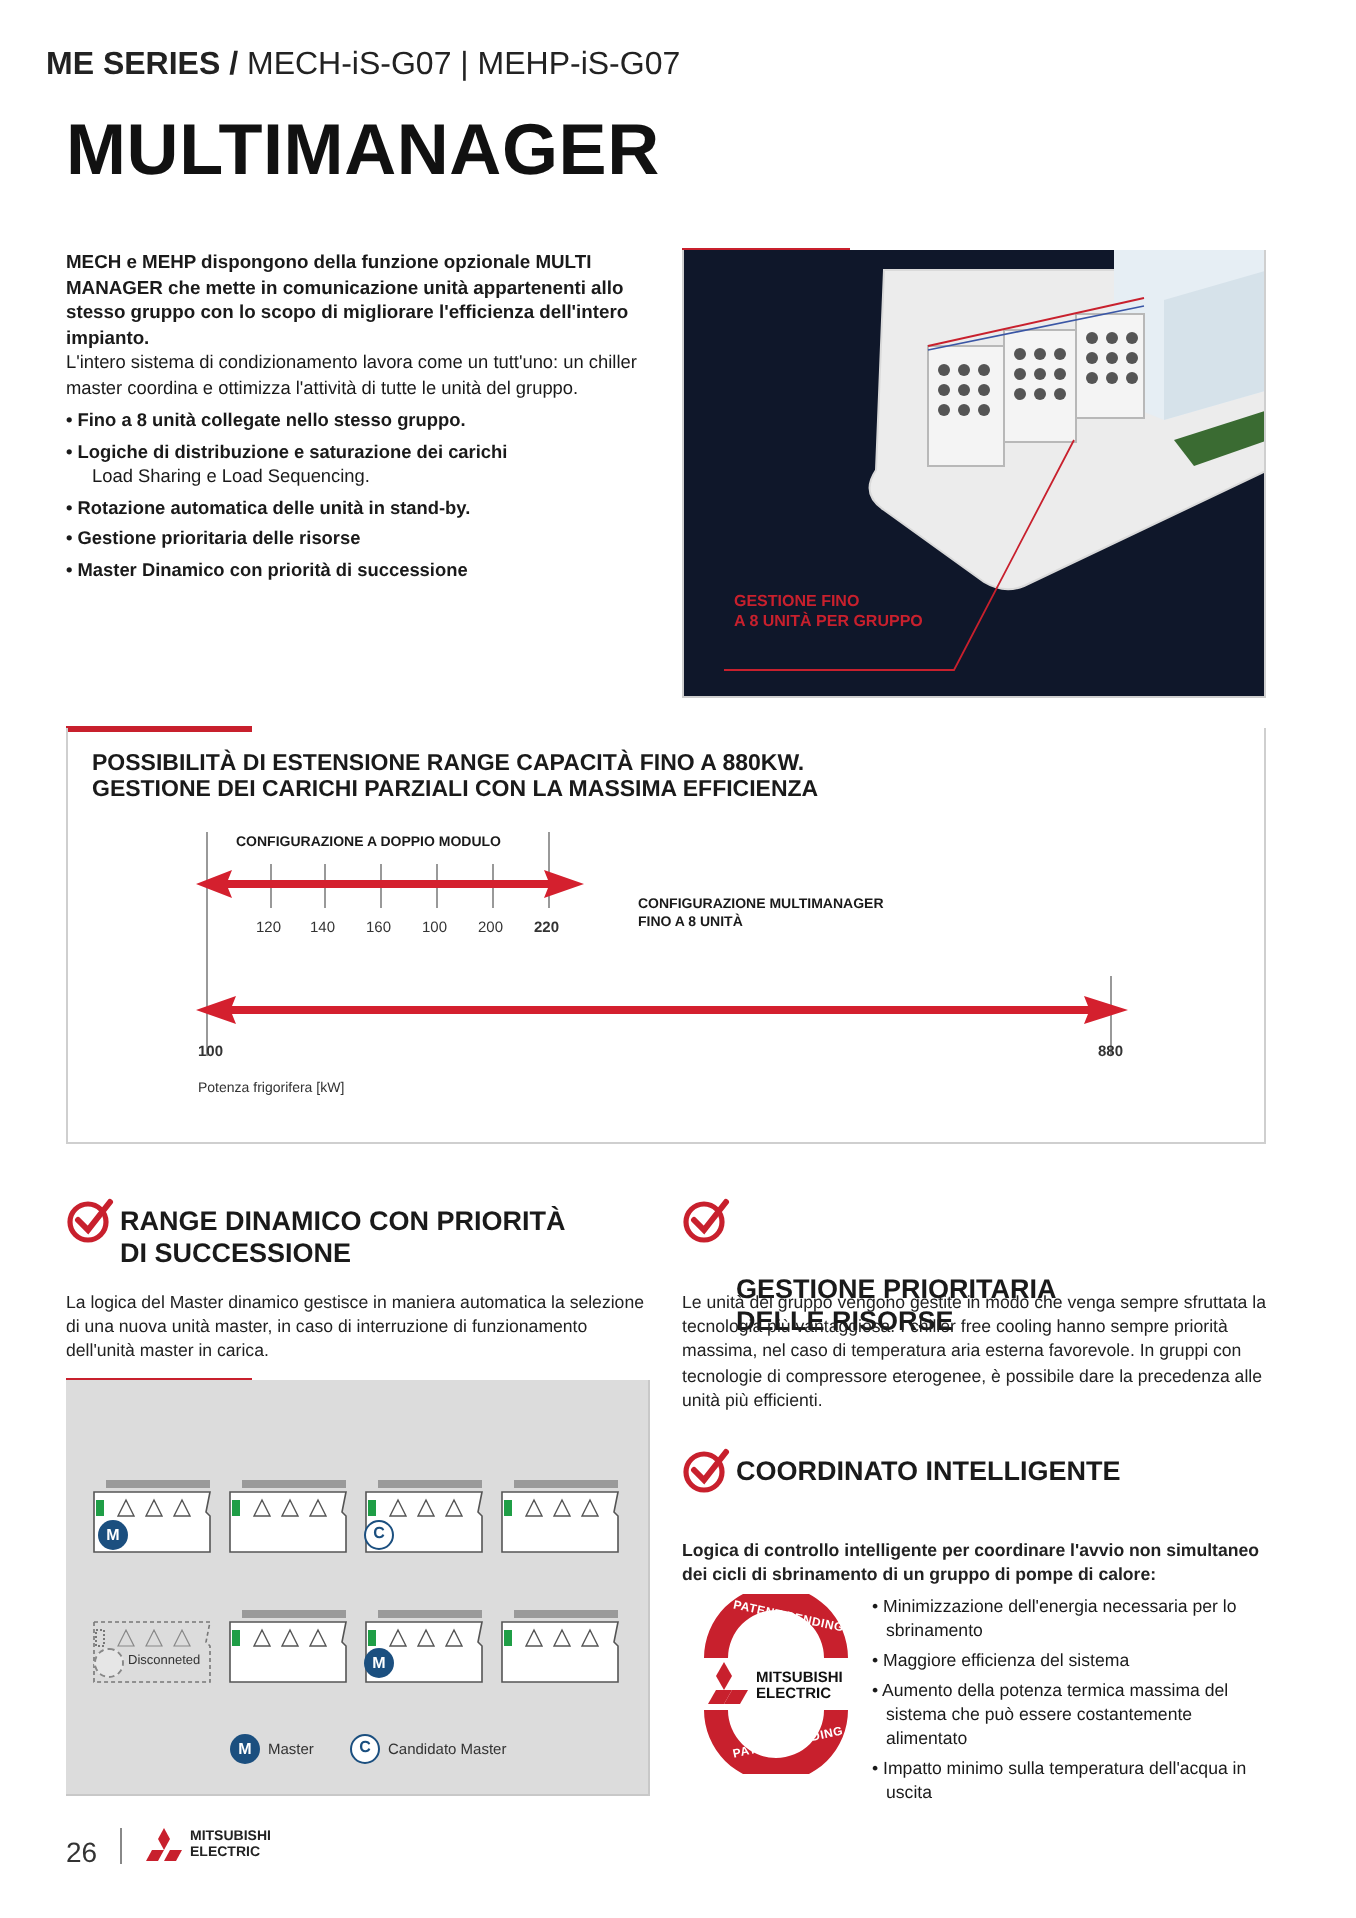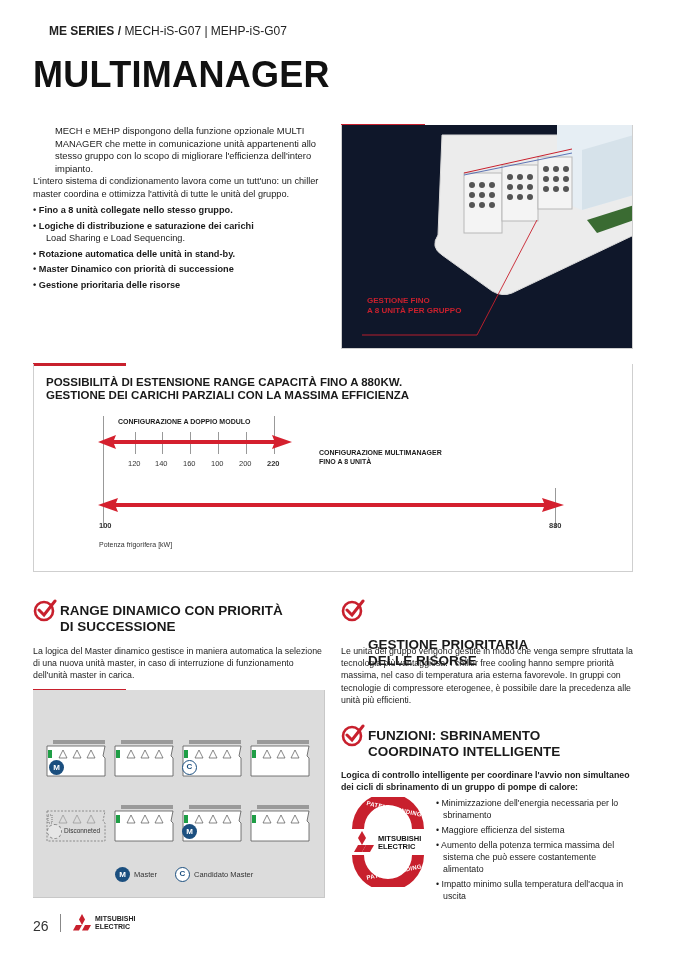--- a/index.html
+++ b/index.html
@@ -1,22 +1,22 @@
 <!DOCTYPE html>
 <html><head>
 <meta charset="utf-8">
 <style>
   * { box-sizing: border-box; margin: 0; padding: 0; }
   body { width: 678px; height: 959px; background: #fff; font-family: "Liberation Sans", sans-serif; color: #1a1a1a; position: relative; overflow: hidden; }
   .abs { position: absolute; }
-  .series { left: 49px; top: 24px; font-size: 12px; color: #222; }
+  .series { left: 23px; top: 24px; font-size: 16px; color: #222; }
   .series b { font-weight: 700; }
   .title { left: 33px; top: 54px; font-size: 36px; font-weight: 700; letter-spacing: 0.3px; color: #111; }
   .intro { left: 33px; top: 125px; width: 295px; font-size: 9.2px; line-height: 12.5px; }
-  .intro .lead { font-weight: 400; font-size: 9.4px; margin-left: 22px; }
+  .intro .lead { font-weight: 700; font-size: 9.4px; }
   .intro ul { list-style: none; margin-top: 4px; }
   .intro li { margin-bottom: 3px; }
   .intro li .b { font-weight: 700; }
   .intro li .sub { padding-left: 13px; display: block; }
   .imgbox { left: 341px; top: 125px; width: 292px; height: 224px; border: 1px solid #cfcfcf; border-top: none; background: #0f172a; overflow: hidden; }
   .redbar { position: absolute; height: 3px; background: #c8202d; }
   .range { left: 33px; top: 364px; width: 600px; height: 208px; border: 1px solid #cfcfcf; border-top: none; }
   .range h2 { position: absolute; left: 12px; top: 12px; font-size: 11.5px; font-weight: 700; line-height: 13px; color: #1a1a1a; }
   .small-label { font-size: 7px; font-weight: 700; }
   .tick { position: absolute; width: 1px; background: #999; }
@@ -41,22 +41,22 @@
 </div>
 <div class="abs title">MULTIMANAGER</div>
 
 <div class="abs intro">
   <p class="lead">MECH e MEHP dispongono della funzione opzionale MULTI MANAGER che mette in comunicazione unità appartenenti allo stesso gruppo con lo scopo di migliorare l'efficienza dell'intero impianto.</p>
   <p>L'intero sistema di condizionamento lavora come un tutt'uno: un chiller master coordina e ottimizza l'attività di tutte le unità del gruppo.</p>
   <ul>
     <li><span class="b">• Fino a 8 unità collegate nello stesso gruppo.</span></li>
     <li><span class="b">• Logiche di distribuzione e saturazione dei carichi</span><span class="sub">Load Sharing e Load Sequencing.</span></li>
     <li><span class="b">• Rotazione automatica delle unità in stand-by.</span></li>
+    <li><span class="b">• Gestione prioritaria delle risorse</span></li>
     <li><span class="b">• Master Dinamico con priorità di successione</span></li>
-    <li><span class="b">• Gestione prioritaria delle risorse</span></li>
   </ul>
 </div>
 
 <div class="abs redbar" style="left:341px;top:124px;width:84px;"></div>
 <div class="abs imgbox">
   <svg width="292" height="224" viewBox="0 0 292 224">
 
     <path d="M100 10 L292 10 L292 110 L170 168 Q160 172 150 166 L100 130 Q88 122 96 110 Z" fill="#ececec" stroke="#dadada"></path>
 
     <path d="M215 0 L292 0 L292 70 L240 85 L215 75 Z" fill="#e6eef4"></path>
@@ -230,21 +230,20 @@
   <div>GESTIONE PRIORITARIA</div>
   <div>DELLE RISORSE</div>
 </div>
 <div class="abs body-t" style="left:341px;top:645px;width:300px;">Le unità del gruppo vengono gestite in modo che venga sempre sfruttata la tecnologia più vantaggiosa. I chiller free cooling hanno sempre priorità massima, nel caso di temperatura aria esterna favorevole. In gruppi con tecnologie di compressore eterogenee, è possibile dare la precedenza alle unità più efficienti.</div>
 
 <svg class="check" style="left:341px;top:723px;" width="24" height="24" viewBox="0 0 24 24">
   <circle cx="11" cy="13" r="9" fill="none" stroke="#c8202d" stroke-width="2.6"></circle>
   <path d="M6 12 L11 17 L22 3" fill="none" stroke="#c8202d" stroke-width="3" stroke-linecap="round"></path>
 </svg>
 <div class="abs sec-h" style="left:368px;top:728px;">
-  <div>FUNZIONI: SBRINAMENTO</div>
   <div>COORDINATO INTELLIGENTE</div>
 </div>
 <div class="abs body-t" style="left:341px;top:769px;width:300px;font-weight:700;">Logica di controllo intelligente per coordinare l'avvio non simultaneo dei cicli di sbrinamento di un gruppo di pompe di calore:</div>
 
 <div class="abs" style="left:346px;top:797px;width:84px;height:90px;">
   <svg width="84" height="90" viewBox="0 0 84 90">
     <path d="M6 32 A36 36 0 0 1 78 32 L66 32 A24 24 0 0 0 18 32 Z" fill="#c8202d"></path>
     <path d="M6 58 A36 36 0 0 0 78 58 L66 58 A24 24 0 0 1 18 58 Z" fill="#c8202d"></path>
     <g fill="#c8202d">
       <path d="M16 34 L20 41 L16 48 L12 41 Z"></path>

